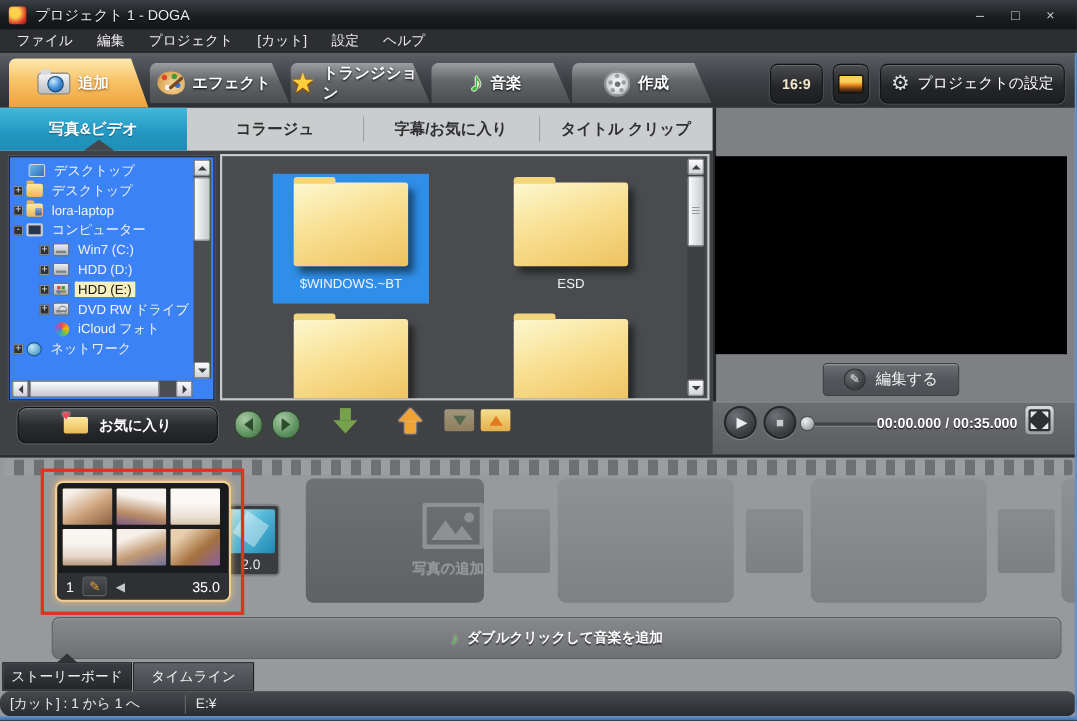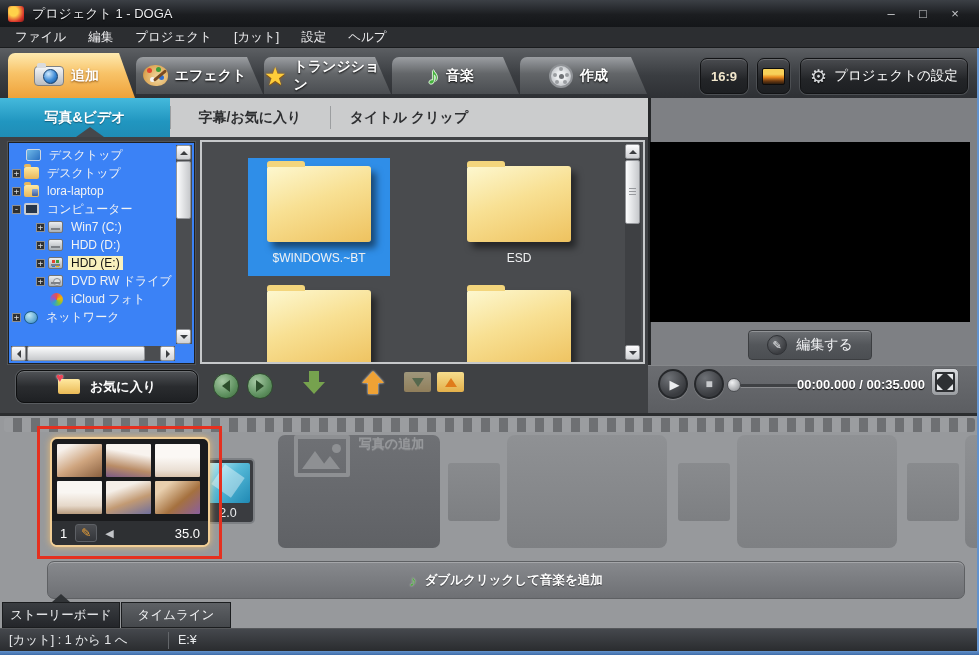--- a/index.html
+++ b/index.html
@@ -259,22 +259,22 @@
   .speaker{color:#c3c5c8;font-size:11px;}
   .clip-duration{margin-left:auto;}
   .transition-thumb{position:absolute;left:201px;top:458px;width:54px;height:66px;border-radius:5px;
     border:2px solid #7d8084;background:#3a3c40;padding:3px;z-index:4;}
   .trans-img{position:relative;height:40px;border-radius:2px;overflow:hidden;
     background:linear-gradient(135deg,#c6f0f7 0%,#56bad8 45%,#1f89b4 100%);}
   .trans-img::after{content:"";position:absolute;left:10px;top:6px;width:24px;height:24px;
     background:rgba(255,255,255,.4);transform:rotate(35deg);}
   .trans-label{text-align:center;color:#e8eaec;font-size:12.5px;margin-top:3px;}
   .add-photo-slot{position:absolute;left:278px;top:435px;width:162px;height:113px;border-radius:7px;
-    background:linear-gradient(#6f7175,#5f6165);display:flex;flex-direction:row;
-    align-items:flex-start;justify-content:center;gap:9px;}
+    background:linear-gradient(#6f7175,#5f6165);display:flex;flex-direction:column;
+    align-items:flex-end;justify-content:center;gap:9px;}
   .add-photo-icon{position:relative;width:56px;height:42px;border:4px solid #8e9093;border-radius:2px;}
   .add-photo-icon .m1{position:absolute;left:4px;bottom:4px;width:0;height:0;
     border-left:13px solid transparent;border-right:13px solid transparent;border-bottom:18px solid #8e9093;}
   .add-photo-icon .m2{position:absolute;left:22px;bottom:4px;width:0;height:0;
     border-left:10px solid transparent;border-right:10px solid transparent;border-bottom:13px solid #8e9093;}
   .add-photo-icon .dot{position:absolute;right:5px;top:5px;width:9px;height:9px;border-radius:50%;
     background:#8e9093;}
   .add-photo-label{color:#96989b;font-weight:bold;font-size:13px;text-shadow:0 1px 0 rgba(255,255,255,.12);}
   .music-bar{position:absolute;left:47px;top:561px;width:918px;height:38px;border-radius:7px;
     border:1px solid #5e6063;background:linear-gradient(#87898d,#6e7074);
@@ -286,21 +286,21 @@
   
   .tab-notch{position:absolute;left:52px;top:594px;width:0;height:0;
     border-left:9px solid transparent;border-right:9px solid transparent;
     border-bottom:8px solid #303336;}
   .view-tab{position:absolute;top:602px;height:26px;display:flex;align-items:center;
     justify-content:center;color:#f2f3f5;font-size:12.5px;border:1px solid #1b1d1f;}
   .view-tab.active{left:2px;width:118px;background:linear-gradient(#3a3d41,#24262a);}
   .view-tab.inactive{left:121px;width:110px;background:linear-gradient(#5e6165,#45484c);}
   .statusbar{position:absolute;left:0;top:628px;width:979px;height:23px;
     background:linear-gradient(#45484d,#2a2c2f);border-top:1px solid #55575a;
-    display:flex;align-items:center;color:#e8eaec;font-size:12.5px;}
+    display:flex;align-items:center;color:#e8eaec;font-size:12.5px;border-radius:10px;}
   .status-cut{padding-left:9px;width:168px;}
   .status-div{width:1px;height:17px;background:#63666a;margin-right:9px;}
 
   .win-border-right{position:absolute;left:977px;top:48px;width:2px;height:607px;background:#6292cc;}
   .win-border-bottom{position:absolute;left:0;top:651px;width:979px;height:4px;
     background:linear-gradient(#6292cc,#3e6ca8);}
 </style>
 </head>
 <body>
 
@@ -356,20 +356,23 @@
     <span class="bg-thumb"></span>
   </div>
   <div class="hbtn btn-settings">
     <span class="gear-glyph">⚙</span>
     <span>プロジェクトの設定</span>
   </div>
 
   <div class="subtabs" id="subTabs">
       <div class="subtab active" style="width: 170px;">
         <span>写真&amp;ビデオ</span>
+      </div>
+      <div class="subtab" style="width: 160px;">
+        <span>コラージュ</span>
       </div>
       <div class="subtab sep" style="width: 160px;">
         <span>字幕/お気に入り</span>
       </div>
       <div class="subtab sep" style="width: 158px;">
         <span>タイトル クリップ</span>
       </div>
     </div>
   <div class="subtab-pointer"></div>
 

